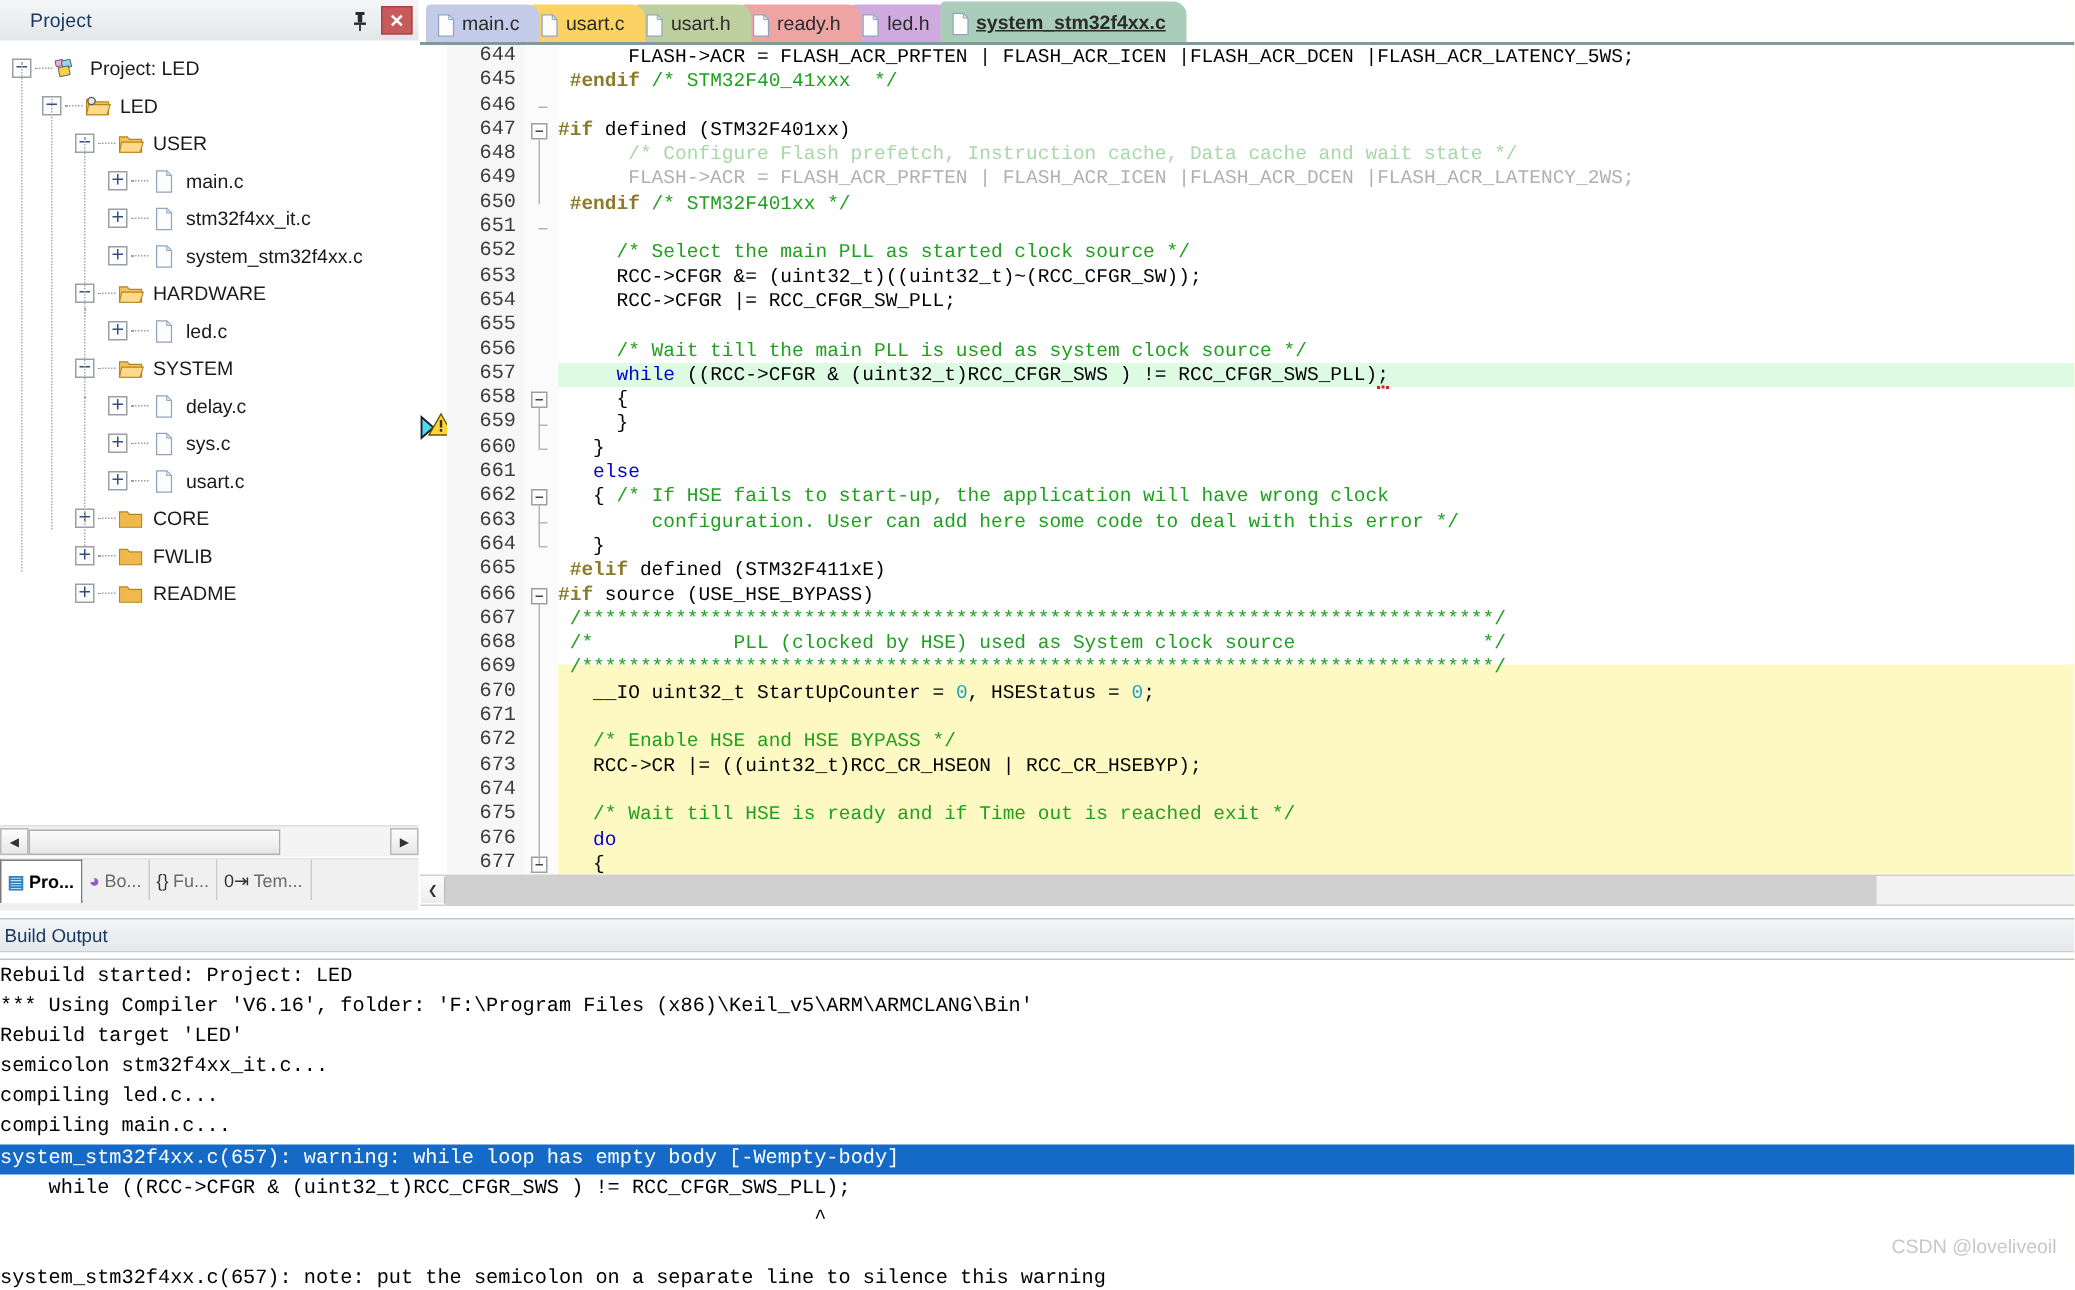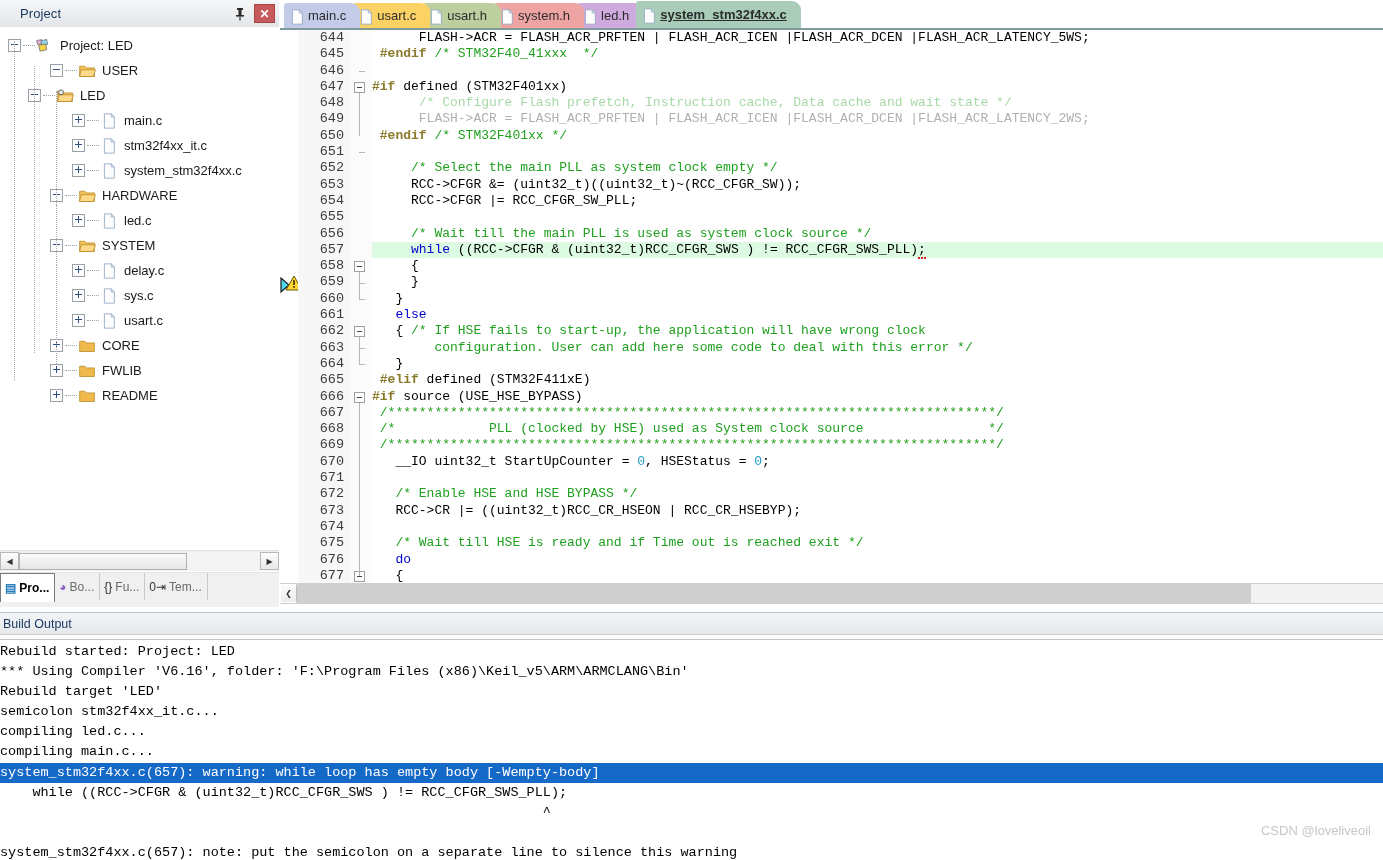--- a/index.html
+++ b/index.html
@@ -222,21 +222,21 @@
     background: #f7f7f7;
     border-right: 1px solid #efefef;
   }
   #fold-col {
     position: absolute; left: 70px; top: 0;
     width: 22px; height: 553px;
     background: #fbfbfb;
   }
   #code-lines {
     position: absolute; left: 92px; top: 0;
-    right: 0; height: 553px;
+    right: 0; height: 413px;
     background: #ffffff;
   }
   .cl {
     height: 16.3px;
     line-height: 16.3px;
     font-family: "Liberation Mono", "DejaVu Sans Mono", monospace;
     font-size: 13px;
     white-space: pre;
     color: #000;
     position: relative;
@@ -380,43 +380,43 @@
           <span class="icon-slot">
             <svg viewBox="0 0 18 16" width="18" height="16">
               <rect x="2" y="1" width="5" height="4" fill="#f0b0d8" stroke="#5a5a5a" stroke-width="0.6" transform="rotate(-12 9 8)"></rect>
               <rect x="6" y="2" width="6" height="5" fill="#8fd8f5" stroke="#5a5a5a" stroke-width="0.6" transform="rotate(-12 9 8)"></rect>
               <rect x="3" y="6" width="7" height="6" fill="#f4d24a" stroke="#5a5a5a" stroke-width="0.6" transform="rotate(-12 9 8)"></rect>
             </svg>
           </span>
           <span class="tree-label">Project: LED</span>
         </div>
         <div class="tree-row">
-          <span class="tree-indent" style="width: 50px;"></span>
-          <span class="expander"></span>
-          <span class="dotline"></span>
-          <span class="icon-slot">
-            <svg viewBox="0 0 18 15" class="fldr" width="17" height="14">
-              <path d="M0.6 2.4 L6.2 2.4 L7.6 4.2 L16.4 4.2 L16.4 13.4 L0.6 13.4 Z" fill="#f3c05a" stroke="#b5861f" stroke-width="0.8"></path>
-              <path d="M2.2 6.2 L17.6 6.2 L15.2 13.4 L0.6 13.4 Z" fill="#ffd98a" stroke="#b5861f" stroke-width="0.8"></path>
-            </svg>
-          </span>
-          <span class="tree-label">USER</span>
-        </div>
-        <div class="tree-row">
           <span class="tree-indent" style="width: 28px;"></span>
           <span class="expander"></span>
           <span class="dotline"></span>
           <span class="icon-slot">
             <svg viewBox="0 0 18 15" class="fldr" width="19" height="15">
               <path d="M0.6 2.4 L6.2 2.4 L7.6 4.2 L16.4 4.2 L16.4 13.4 L0.6 13.4 Z" fill="#f3c05a" stroke="#b5861f" stroke-width="0.8"></path>
               <path d="M2.2 6.2 L17.6 6.2 L15.2 13.4 L0.6 13.4 Z" fill="#ffd98a" stroke="#b5861f" stroke-width="0.8"></path>
               <circle cx="4.2" cy="3.6" r="2.6" fill="#e8e8e8" stroke="#555" stroke-width="0.9"></circle>
             </svg>
           </span>
           <span class="tree-label">LED</span>
+        </div>
+        <div class="tree-row">
+          <span class="tree-indent" style="width: 50px;"></span>
+          <span class="expander"></span>
+          <span class="dotline"></span>
+          <span class="icon-slot">
+            <svg viewBox="0 0 18 15" class="fldr" width="17" height="14">
+              <path d="M0.6 2.4 L6.2 2.4 L7.6 4.2 L16.4 4.2 L16.4 13.4 L0.6 13.4 Z" fill="#f3c05a" stroke="#b5861f" stroke-width="0.8"></path>
+              <path d="M2.2 6.2 L17.6 6.2 L15.2 13.4 L0.6 13.4 Z" fill="#ffd98a" stroke="#b5861f" stroke-width="0.8"></path>
+            </svg>
+          </span>
+          <span class="tree-label">USER</span>
         </div>
         <div class="tree-row">
           <span class="tree-indent" style="width: 72px;"></span>
           <span class="expander plus"></span>
           <span class="dotline"></span>
           <span class="icon-slot">
             <svg viewBox="0 0 14 17" class="fil" width="13" height="16">
               <path d="M1.5 0.8 L8.8 0.8 L12.2 4.2 L12.2 16.2 L1.5 16.2 Z" fill="#fdfdfd" stroke="#8fa5bf" stroke-width="0.9"></path>
               <path d="M8.8 0.8 L8.8 4.2 L12.2 4.2 Z" fill="#dbe6f2" stroke="#8fa5bf" stroke-width="0.7"></path>
             </svg>
@@ -616,21 +616,21 @@
           </span>
           <span class="ftab-label">usart.h</span>
         </div>
         <div class="ftab" style="background: rgb(239, 164, 164); z-index: 7;">
           <span class="doc-ico">
             <svg viewBox="0 0 14 17" class="fil" width="11" height="14">
               <path d="M1.5 0.8 L8.8 0.8 L12.2 4.2 L12.2 16.2 L1.5 16.2 Z" fill="#fdfdfd" stroke="#8fa5bf" stroke-width="0.9"></path>
               <path d="M8.8 0.8 L8.8 4.2 L12.2 4.2 Z" fill="#dbe6f2" stroke="#8fa5bf" stroke-width="0.7"></path>
             </svg>
           </span>
-          <span class="ftab-label">system.h</span>
+          <span class="ftab-label">ready.h</span>
         </div>
         <div class="ftab" style="background: rgb(206, 170, 222); z-index: 6;">
           <span class="doc-ico">
             <svg viewBox="0 0 14 17" class="fil" width="11" height="14">
               <path d="M1.5 0.8 L8.8 0.8 L12.2 4.2 L12.2 16.2 L1.5 16.2 Z" fill="#fdfdfd" stroke="#8fa5bf" stroke-width="0.9"></path>
               <path d="M8.8 0.8 L8.8 4.2 L12.2 4.2 Z" fill="#dbe6f2" stroke="#8fa5bf" stroke-width="0.7"></path>
             </svg>
           </span>
           <span class="ftab-label">led.h</span>
         </div>
@@ -712,21 +712,21 @@
         </div>
       <div id="code-lines">
           <div class="cl"><span class="">      FLASH-&gt;ACR = FLASH_ACR_PRFTEN | FLASH_ACR_ICEN |FLASH_ACR_DCEN |FLASH_ACR_LATENCY_5WS;</span></div>
           <div class="cl"><span class="pp"> #endif</span><span class="cmt"> /* STM32F40_41xxx  */</span></div>
           <div class="cl"><span class=""></span></div>
           <div class="cl"><span class="pp">#if</span><span class=""> defined (STM32F401xx)</span></div>
           <div class="cl"><span class="cmt-dim">      /* Configure Flash prefetch, Instruction cache, Data cache and wait state */</span></div>
           <div class="cl"><span class="dim">      FLASH-&gt;ACR = FLASH_ACR_PRFTEN | FLASH_ACR_ICEN |FLASH_ACR_DCEN |FLASH_ACR_LATENCY_2WS;</span></div>
           <div class="cl"><span class="pp"> #endif</span><span class="cmt"> /* STM32F401xx */</span></div>
           <div class="cl"><span class=""></span></div>
-          <div class="cl"><span class="cmt">     /* Select the main PLL as system clock empty */</span></div>
+          <div class="cl"><span class="cmt">     /* Select the main PLL as started clock source */</span></div>
           <div class="cl"><span class="">     RCC-&gt;CFGR &amp;= (uint32_t)((uint32_t)~(RCC_CFGR_SW));</span></div>
           <div class="cl"><span class="">     RCC-&gt;CFGR |= RCC_CFGR_SW_PLL;</span></div>
           <div class="cl"><span class=""></span></div>
           <div class="cl"><span class="cmt">     /* Wait till the main PLL is used as system clock source */</span></div>
           <div class="cl hl"><span class="">     </span><span class="kw">while</span><span class=""> ((RCC-&gt;CFGR &amp; (uint32_t)RCC_CFGR_SWS ) != RCC_CFGR_SWS_PLL)</span><span class="squig">;</span></div>
           <div class="cl"><span class="">     {</span></div>
           <div class="cl"><span class="">     }</span></div>
           <div class="cl"><span class="">   }</span></div>
           <div class="cl"><span class="kw">   else</span></div>
           <div class="cl"><span class="">   { </span><span class="cmt">/* If HSE fails to start-up, the application will have wrong clock</span></div>

